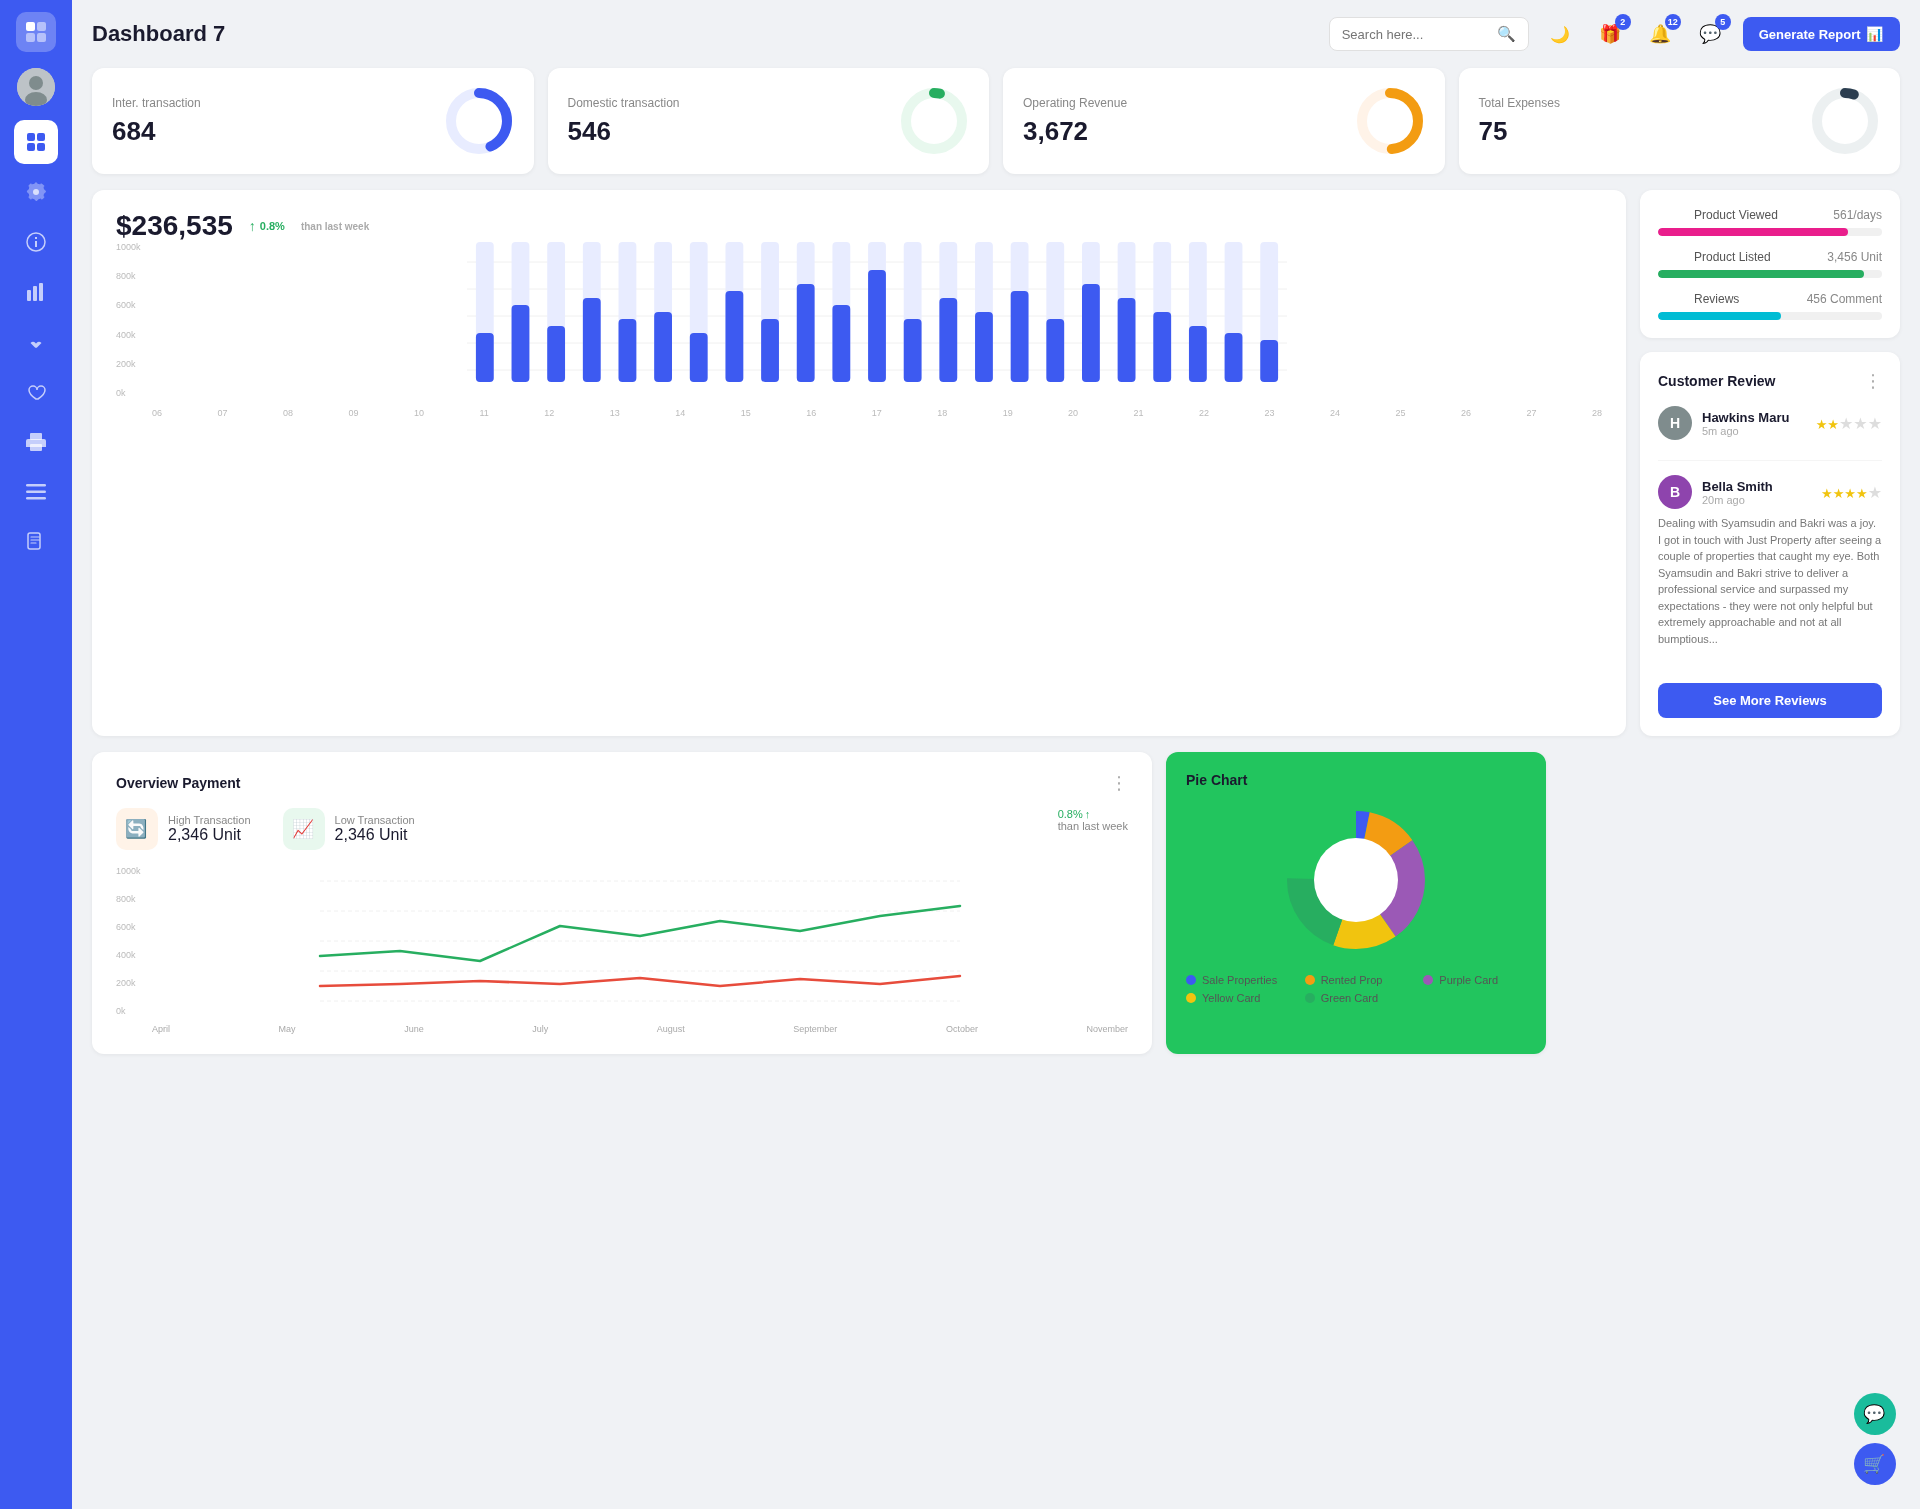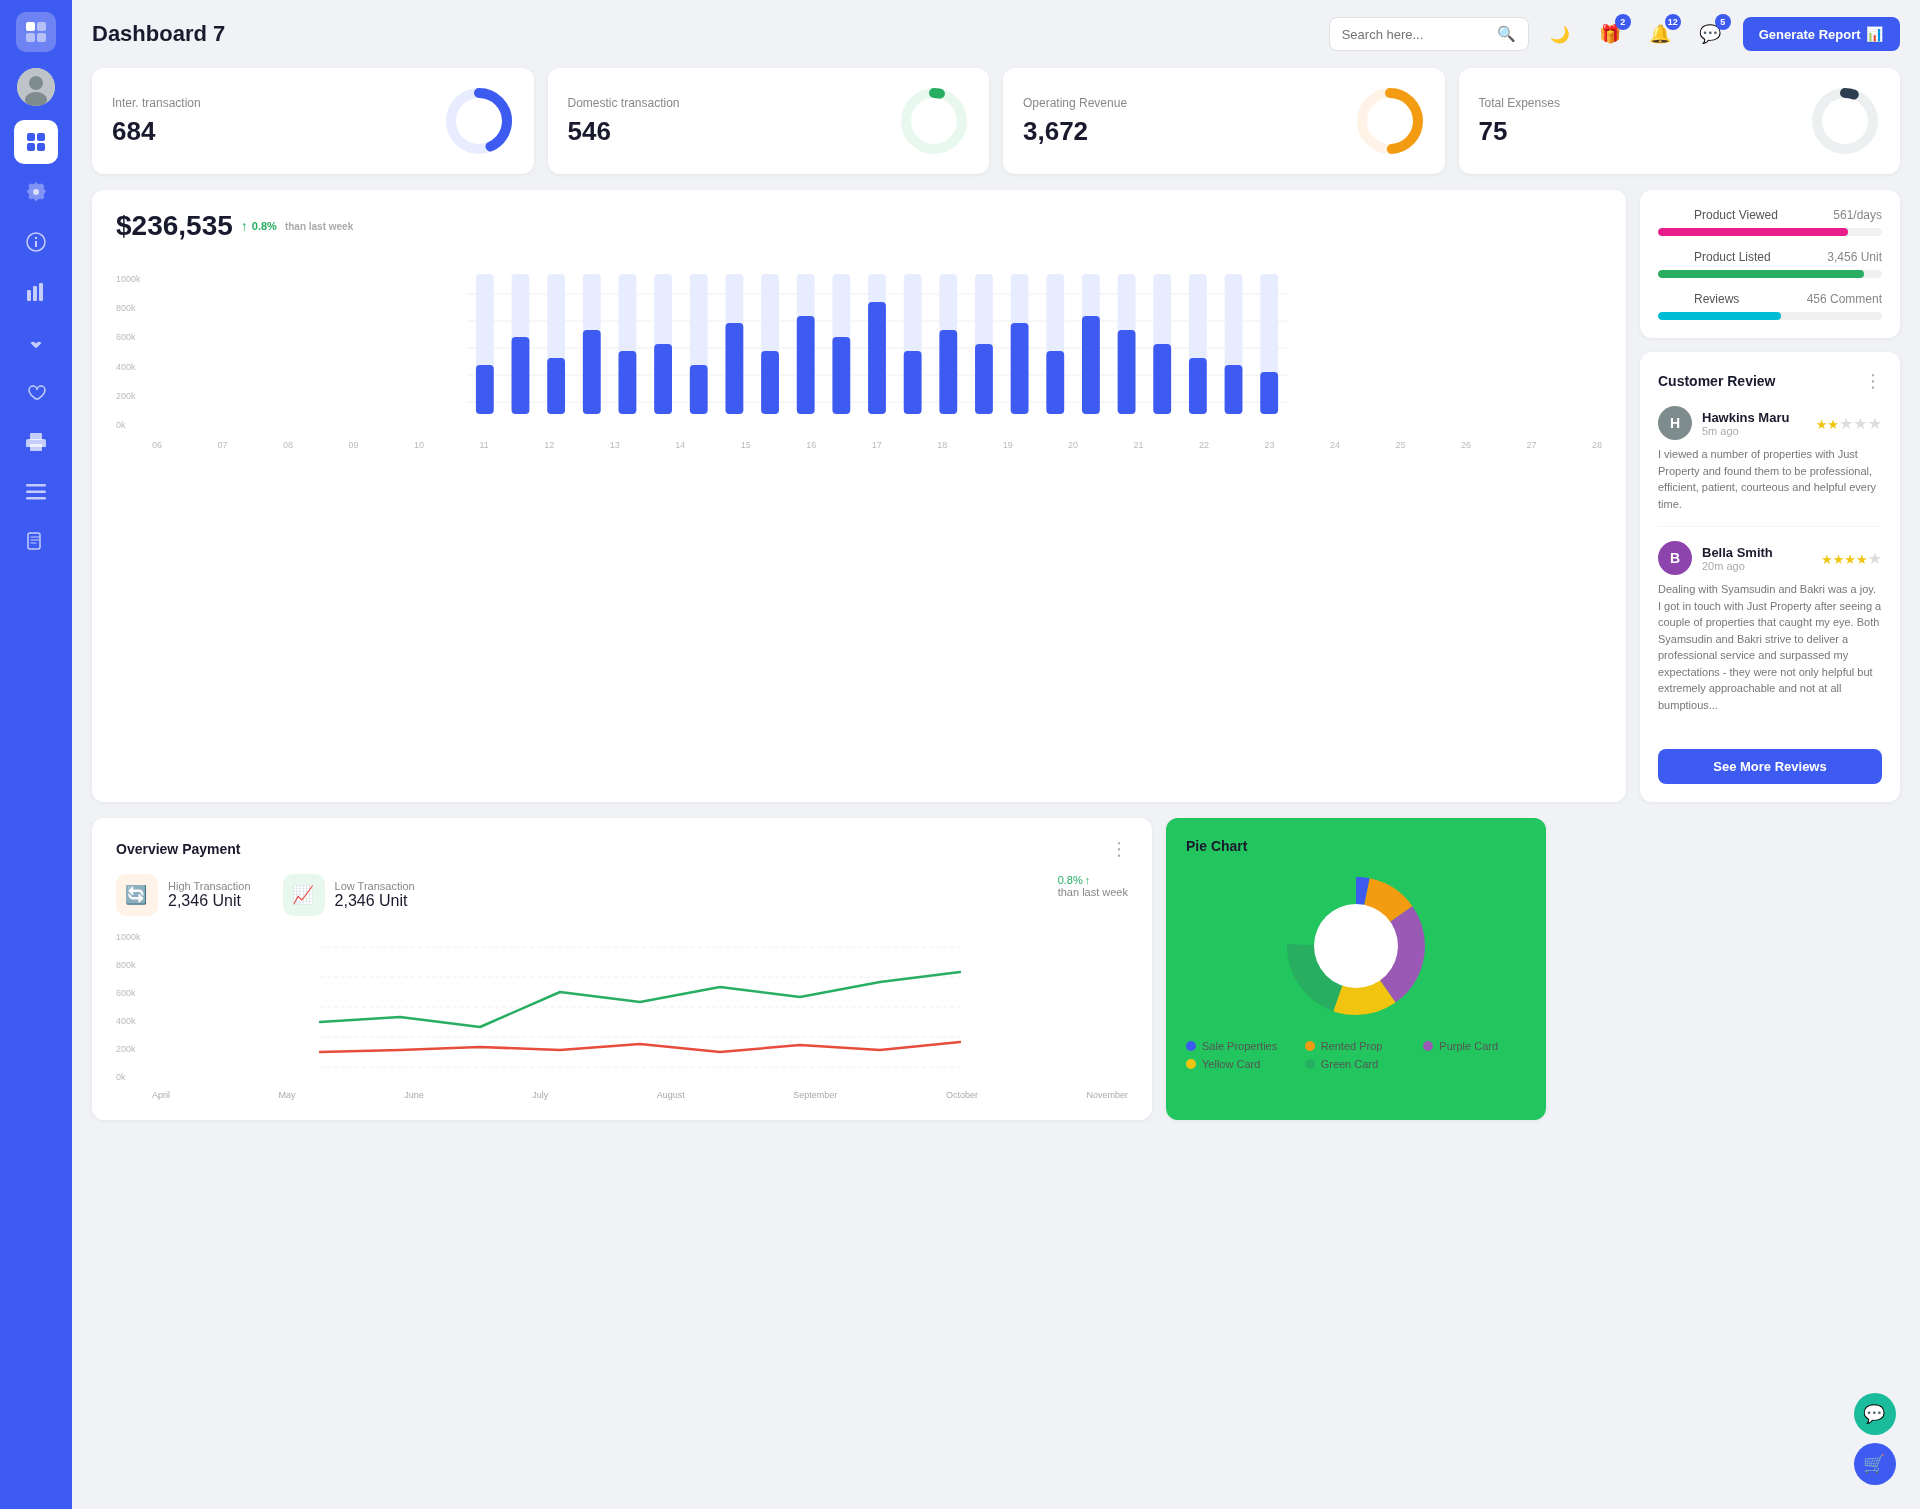--- a/index.html
+++ b/index.html
@@ -190,22 +190,22 @@
       color: #3d5af1;
       border-bottom: 2px solid #3d5af1;
       font-weight: 600;
     }
     .revenue-amount {
       font-size: 28px;
       font-weight: 700;
       color: #1a1a2e;
       display: flex;
       align-items: center;
-      gap: 8px;
-      margin-bottom: 32px;
+      gap: 16px;
+      margin-bottom: 0;
     }
     .trend-up {
       display: flex; align-items: center; gap: 4px;
       font-size: 11px;
       color: #27ae60;
     }
     .trend-up .arrow { font-size: 14px; }
     .trend-sub { font-size: 10px; color: #aaa; }
     .bar-chart-svg {
       width: 100%;
@@ -746,21 +746,20 @@
           <div class="review-top">
             <div class="reviewer-avatar" style="background:#7f8c8d;">H</div>
             <div>
               <div class="reviewer-name">Hawkins Maru</div>
               <div class="reviewer-time">5m ago</div>
             </div>
             <div style="margin-left:auto;">
               <span class="stars">★★</span><span class="star-empty">★★★</span>
             </div>
           </div>
-          <div class="review-text">I viewed a number of properties with Just Property and found them to be professional, efficient, patient, courteous and helpful every time.</div>
         </div>
         <div class="review-item" style="border-bottom:none;">
           <div class="review-top">
             <div class="reviewer-avatar" style="background:#8e44ad;">B</div>
             <div>
               <div class="reviewer-name">Bella Smith</div>
               <div class="reviewer-time">20m ago</div>
             </div>
             <div style="margin-left:auto;">
               <span class="stars">★★★★</span><span class="star-empty">★</span>

